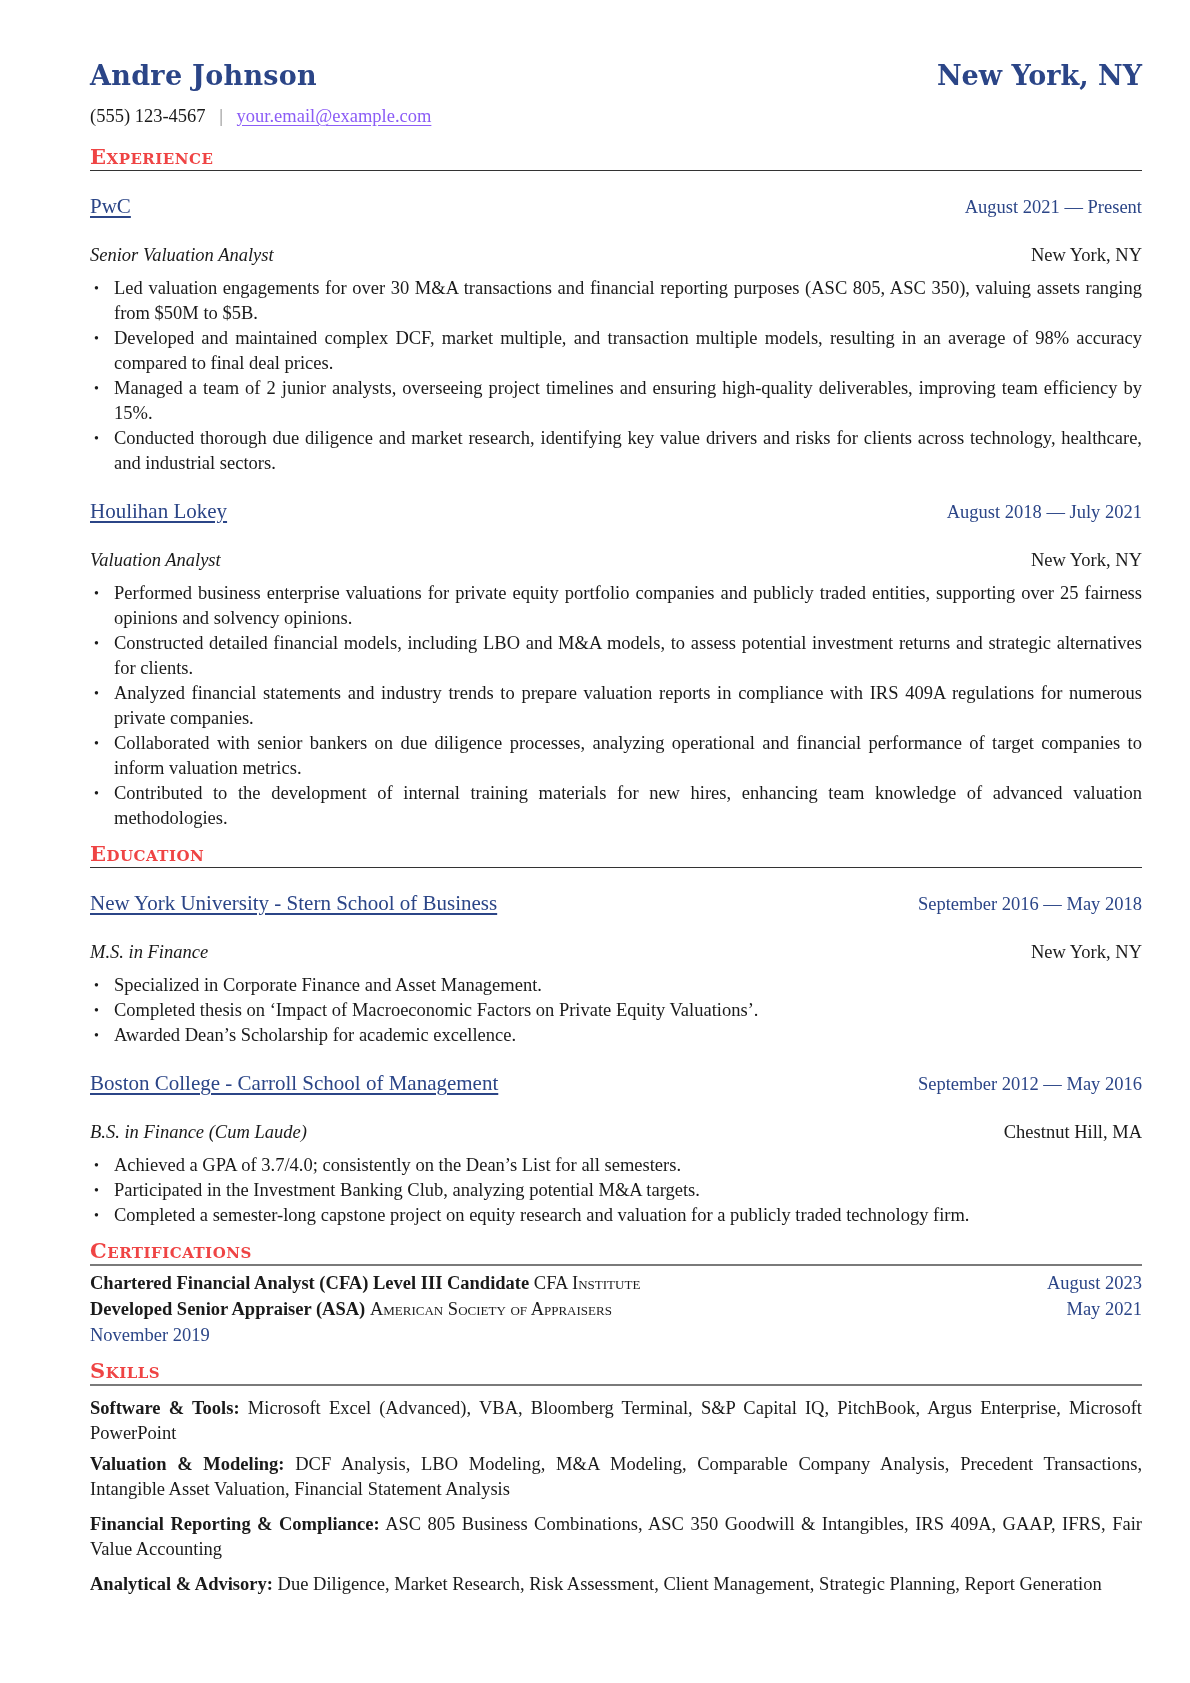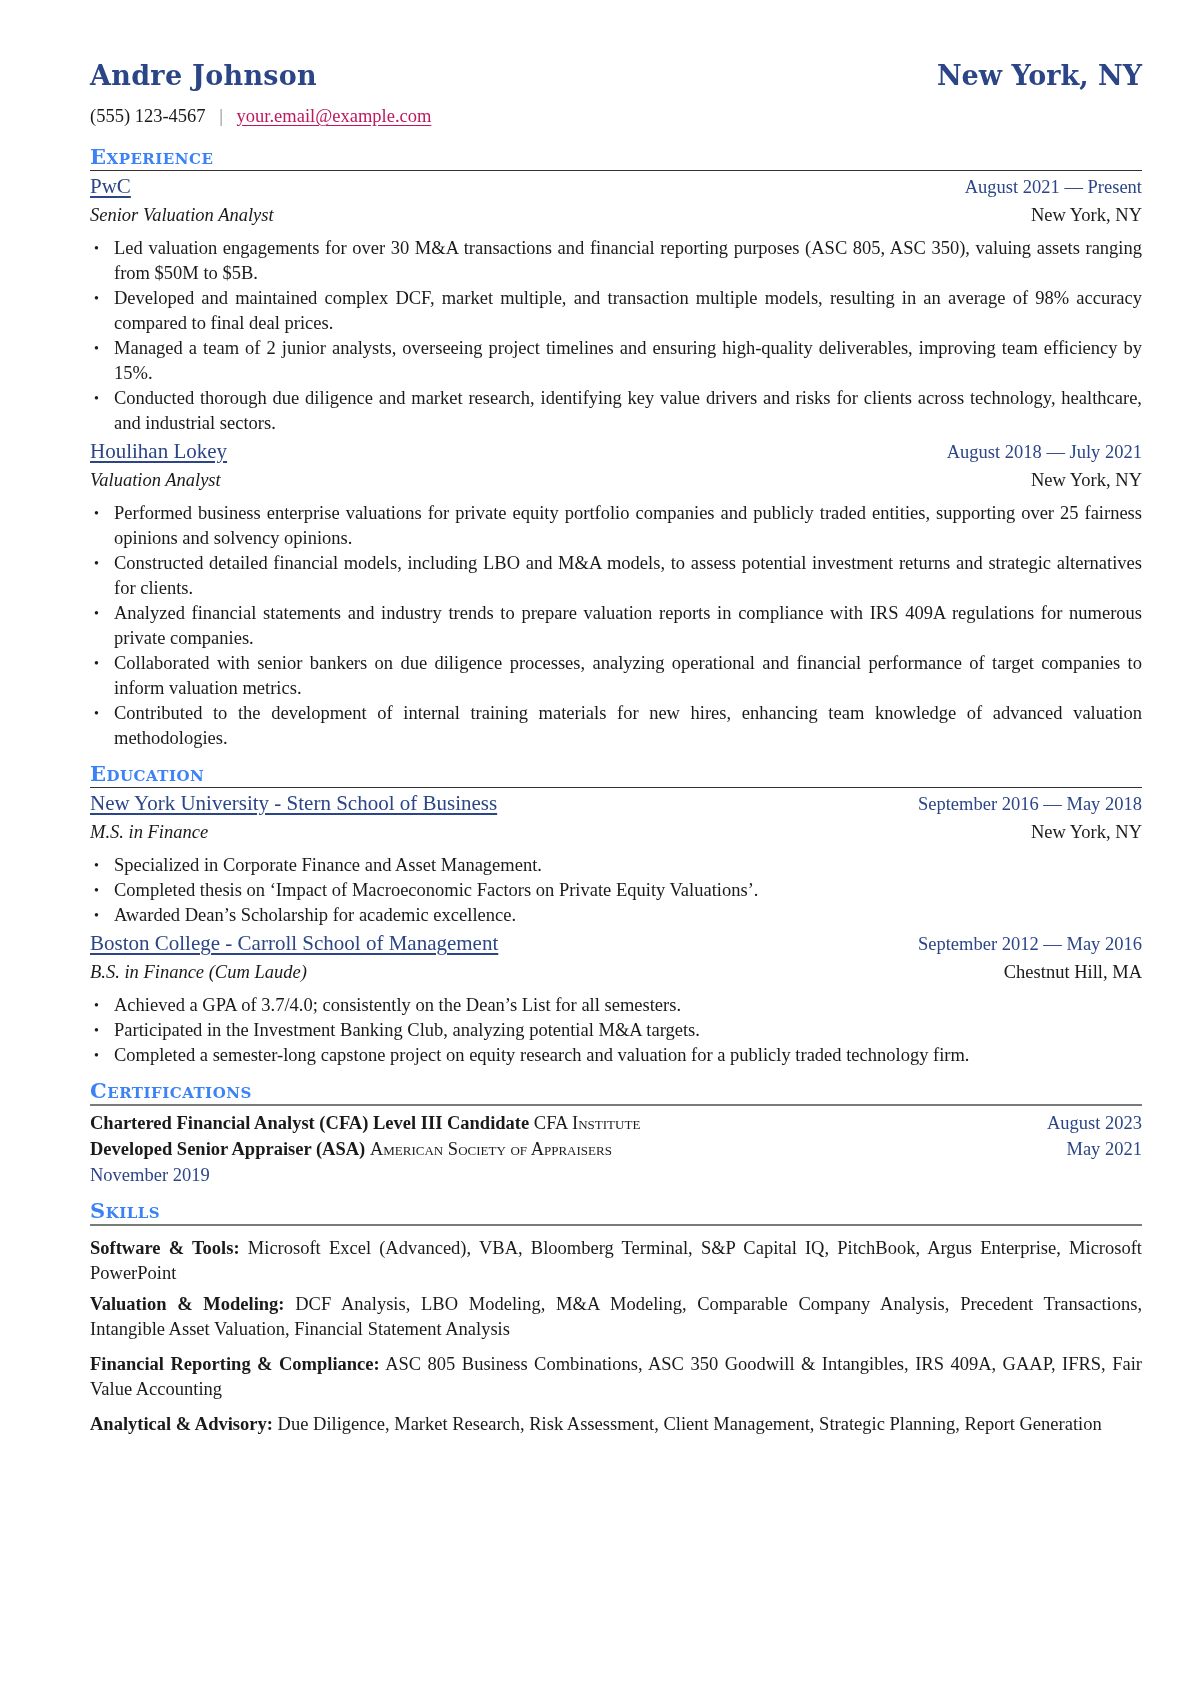--- a/index.html
+++ b/index.html
@@ -7,28 +7,28 @@
     width: 1190px; height: 1683px; position: relative; overflow: hidden;
     font-family: "DejaVu Serif", "Liberation Serif", serif;
     color: #1a1a1a;
   }
   .page { position: absolute; left: 90px; top: 60px; width: 1052px; }
   .header-row { display: flex; justify-content: space-between; align-items: baseline; height: 44px; }
   .name { font-family: "DejaVu Serif", serif; font-weight: bold; font-size: 27px; color: #2b4587; letter-spacing: 0.3px; }
   .location-top { font-family: "DejaVu Serif", serif; font-weight: bold; font-size: 27px; color: #2b4587; }
   .contact { font-family: "Liberation Serif", serif; font-size: 18.5px; margin-top: 2px; height: 28px; }
   .contact .sep { color: #888; margin: 0 9px; }
-  .contact a { color: #be185d; text-decoration: underline; text-underline-offset: 3px; }
+  .contact a { color: #8b5cf6; text-decoration: underline; text-underline-offset: 3px; }
   .section-title {
-    font-family: "DejaVu Serif", serif; font-weight: bold; color: #3b82f6;
+    font-family: "DejaVu Serif", serif; font-weight: bold; color: #ef4444;
     font-size: 21px; font-variant: small-caps; letter-spacing: 0.5px;
     border-bottom: 1.5px solid #333; padding-bottom: 0px; margin-top: 10px; line-height: 26px;
   }
   .section-title.grey { border-bottom: 2.5px solid #7a7a7a; }
-  .entry-head { display: flex; justify-content: space-between; align-items: baseline; font-family: "Liberation Serif", serif; }
+  .entry-head { display: flex; justify-content: space-between; align-items: baseline; font-family: "Liberation Serif", serif; margin-top: 20px; }
   .org { font-size: 21px; color: #2b4587; text-decoration: underline; text-underline-offset: 3px; line-height: 30px; }
   .dates { font-size: 18.5px; color: #2b4587; line-height: 30px; font-family: Liberation Serif, serif; }
   .role { font-style: italic; font-size: 18.5px; line-height: 26px; }
   .place { font-size: 18.5px; line-height: 26px; }
   ul.bullets { margin: 8px 0 0 0; padding: 0 0 0 24px; list-style: none; font-family: "Liberation Serif", serif; font-size: 18.5px; line-height: 25px; }
   ul.bullets li { position: relative; text-align: justify; }
   ul.bullets li::before { content: "•"; position: absolute; left: -20px; top: 0; font-size: 14px; }
   .cert-row { display: flex; justify-content: space-between; align-items: baseline; font-family: "Liberation Serif", serif; font-size: 18.5px; line-height: 26px; }
   .cert-name { font-weight: bold; text-align: right; }
   .cert-issuer { font-variant: small-caps; }

